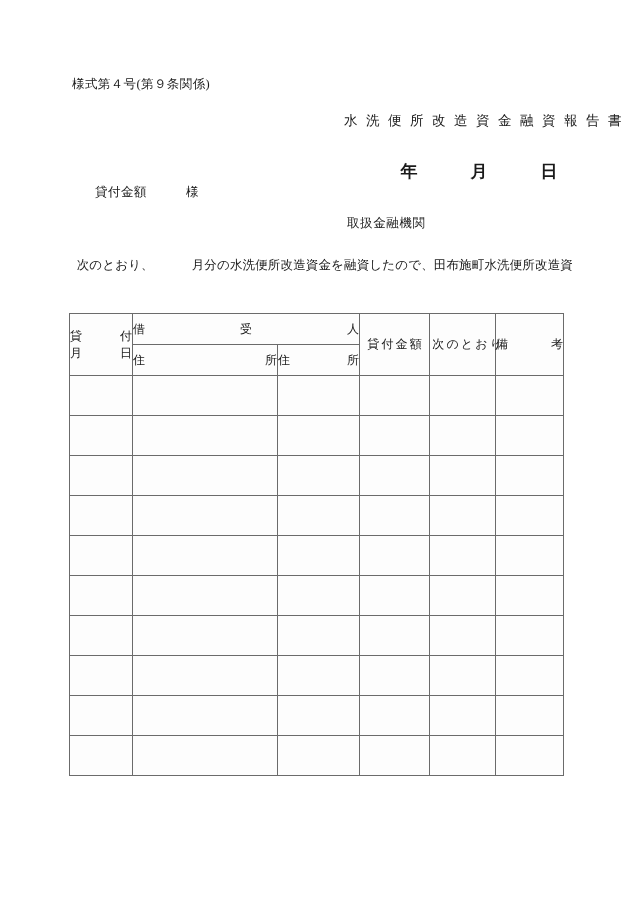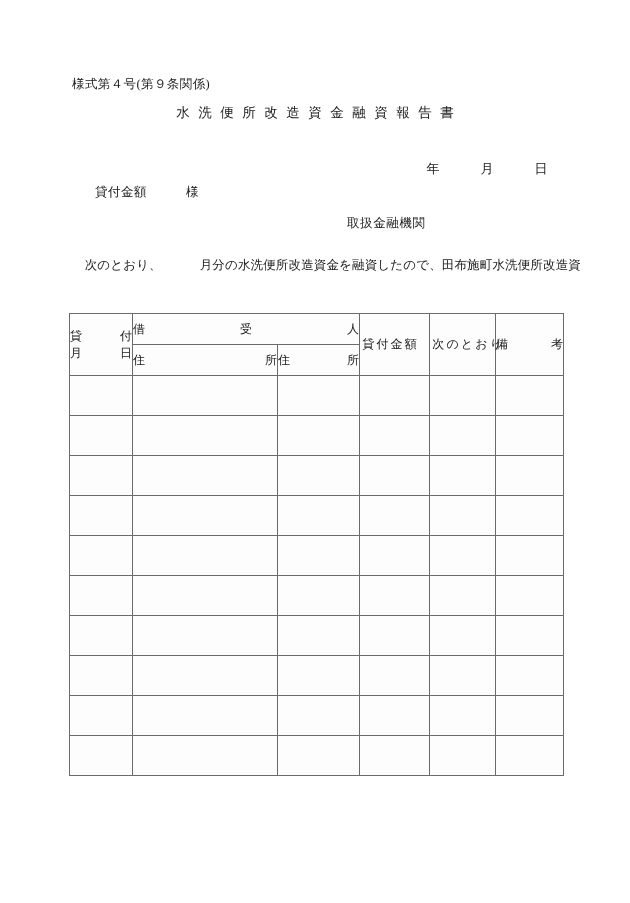--- a/index.html
+++ b/index.html
@@ -30,36 +30,37 @@
     font-size: 12.5px;
     letter-spacing: 0.4px;
     white-space: nowrap;
   }
 
   
   .doc-title {
     position: absolute;
     left: 0;
     right: 0;
-    top: 104px;
-    text-align: center;
+    top: 112px;
+    text-align: right;
     font-size: 13.5px;
     letter-spacing: 8.5px;
     text-indent: 8.5px;
     white-space: nowrap;
   }
 
   
   .date-line {
     position: absolute;
-    right: 82px;
+    right: 72px;
     top: 160px;
-    font-size: 13px;
+    font-size: 17px;
     white-space: pre;
     letter-spacing: 0.5px;
+    font-weight: bold;
   }
 
   
   .addressee {
     position: absolute;
     left: 95px;
     top: 184px;
     font-size: 12.5px;
     white-space: pre;
     letter-spacing: 0.5px;
@@ -72,21 +73,21 @@
     top: 215px;
     font-size: 12.5px;
     letter-spacing: 0.6px;
     white-space: nowrap;
     margin-left: 11px;
   }
 
   
   .body-text {
     position: absolute;
-    left: 72px;
+    left: 64px;
     top: 255px;
     width: 490px;
     font-size: 12.5px;
     line-height: 21px;
     letter-spacing: 0.15px;
   }
   .body-text .line {
     white-space: pre;
   }
 
@@ -137,21 +138,21 @@
     height: 30px;
     padding: 0 7px;
   }
   .th-addr .spread {
     display: flex;
     justify-content: space-between;
     white-space: pre;
   }
   .th-plain {
     height: 60px;
-    text-align: left;
+    text-align: center;
     letter-spacing: 2.2px;
     text-indent: 2.2px;
     white-space: nowrap;
   }
   .th-remarks {
     height: 60px;
     padding: 0 9px;
   }
   .th-remarks .spread {
     display: flex;

